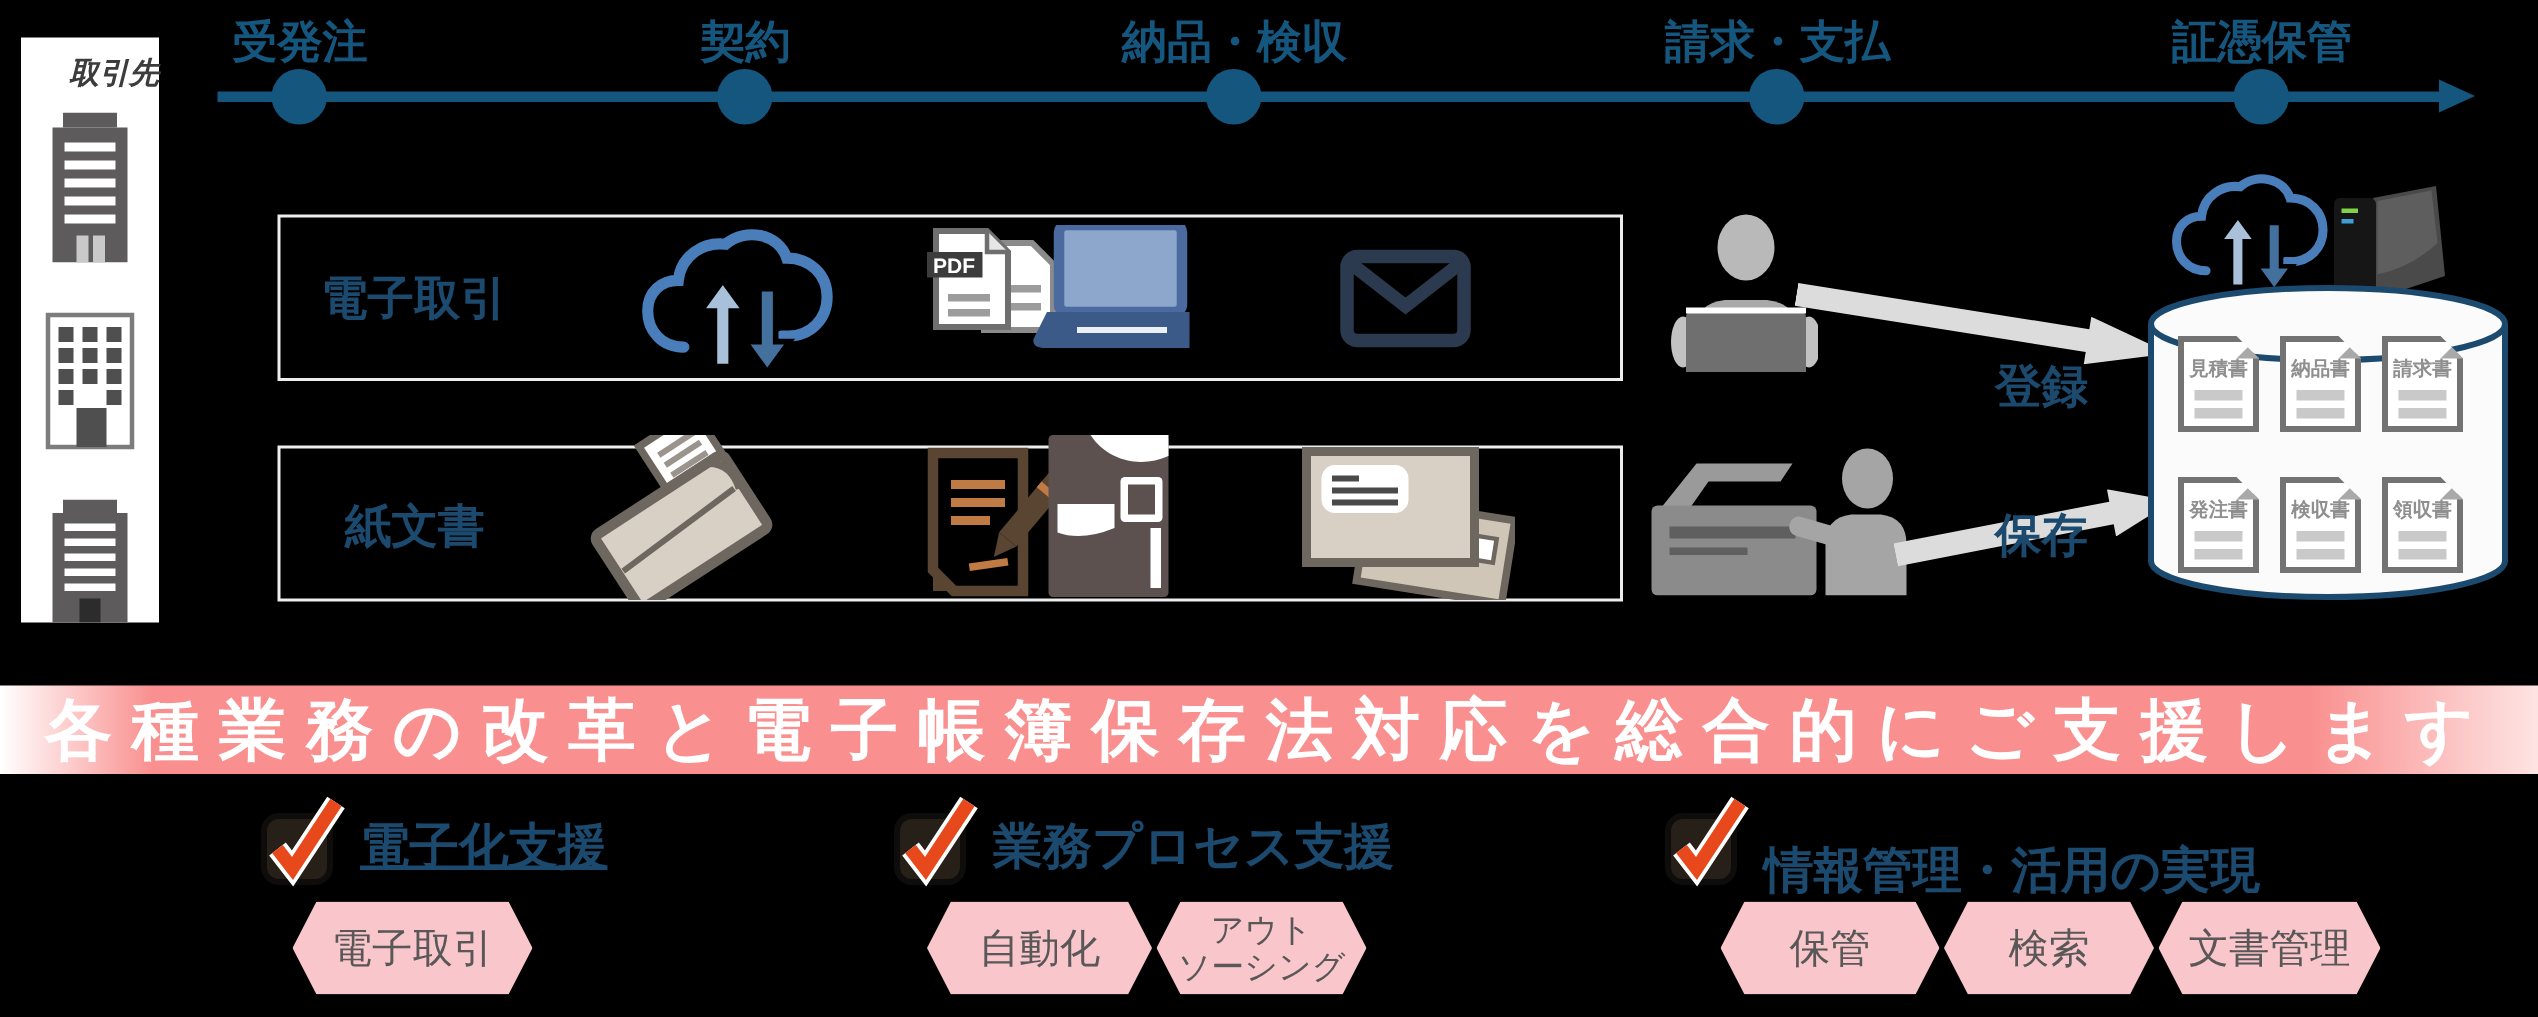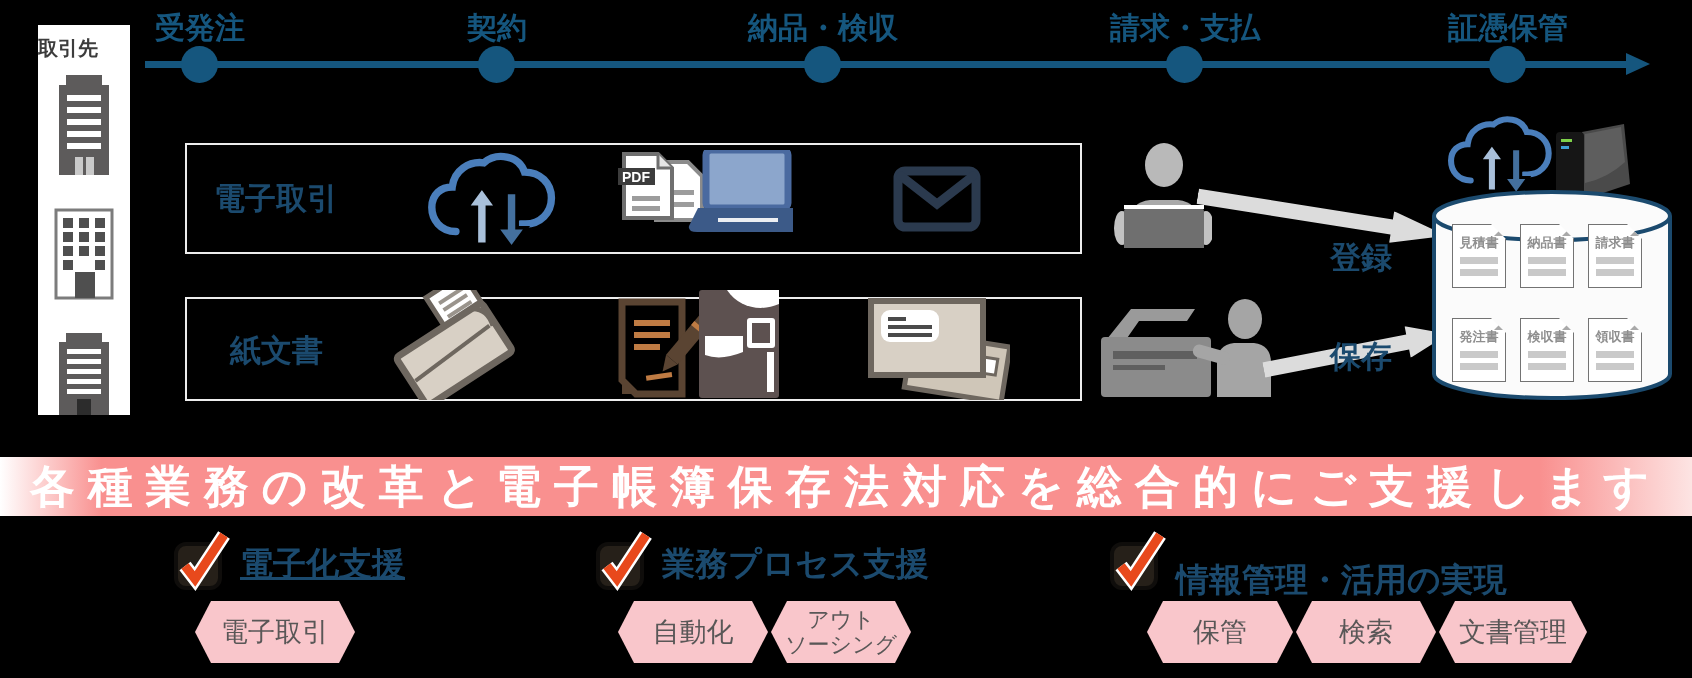--- a/index.html
+++ b/index.html
@@ -1,22 +1,22 @@
 <!DOCTYPE html>
 <html><head>
 <meta charset="utf-8">
 <style>
   html,body{margin:0;padding:0;background:#000;}
   .canvas{position:relative;width:1692px;height:678px;background:#000;overflow:hidden;
           font-family:"Liberation Sans","DejaVu Sans",sans-serif;}
   .abs{position:absolute;}
 
   
-  .partner-panel{left:38px;top:25px;width:92px;height:390px;background:#ffffff;
-                 display:flex;flex-direction:column;align-items:flex-start;}
+  .partner-panel{left:14px;top:25px;width:92px;height:390px;background:#ffffff;
+                 display:flex;flex-direction:column;align-items:flex-end;font-style:italic;}
   .partner-label{margin-top:10px;font-size:20px;font-weight:bold;color:#3c3c3c;}
 
   
   .tl-line{left:145px;top:61px;width:1485px;height:7px;background:#15567e;}
   .tl-arrow{left:1626px;top:53px;width:0;height:0;border-left:24px solid #15567e;
             border-top:11px solid transparent;border-bottom:11px solid transparent;}
   .tl-dot{top:46px;width:37px;height:37px;border-radius:50%;background:#15567e;}
   .tl-label{top:8px;transform:translateX(-50%);font-size:30px;font-weight:bold;
             color:#15567e;white-space:nowrap;}
 
@@ -26,21 +26,21 @@
 
   
   .arrow-band{background:#dcdcdc;
     clip-path:polygon(0 26%,78% 26%,78% 0,100% 50%,78% 100%,78% 74%,0 74%);}
   .flow-label{font-size:31px;font-weight:bold;color:#1b4a6e;white-space:nowrap;}
 
   
   .doc-grid{left:1452px;top:224px;width:200px;height:172px;display:grid;
             grid-template-columns:repeat(3,54px);grid-template-rows:64px 64px;
             column-gap:14px;row-gap:30px;}
-  .doc{position:relative;background:#ffffff;border:1px solid #737373;box-sizing:border-box;
+  .doc{position:relative;background:#ffffff;border:4px solid #737373;box-sizing:border-box;
        clip-path:polygon(0 0,calc(100% - 15px) 0,100% 15px,100% 100%,0 100%);}
   .doc:before{content:"";position:absolute;top:-4px;right:-4px;width:0;height:0;
        border-style:solid;border-width:0 15px 15px 0;border-color:transparent #a9a9a9 transparent transparent;
        transform:rotate(90deg);}
   .doc-title{display:block;margin-top:9px;text-align:center;font-size:13px;font-weight:bold;color:#8f8f8f;}
   .doc-bar{height:7px;background:#c9c9c9;margin:5px 7px 0 7px;}
 
   
   .banner{left:0;top:457px;width:1692px;height:59px;
     background:linear-gradient(90deg,#ffffff 0%,#f9908f 6%,#f9908f 91%,#fde4e3 100%);

